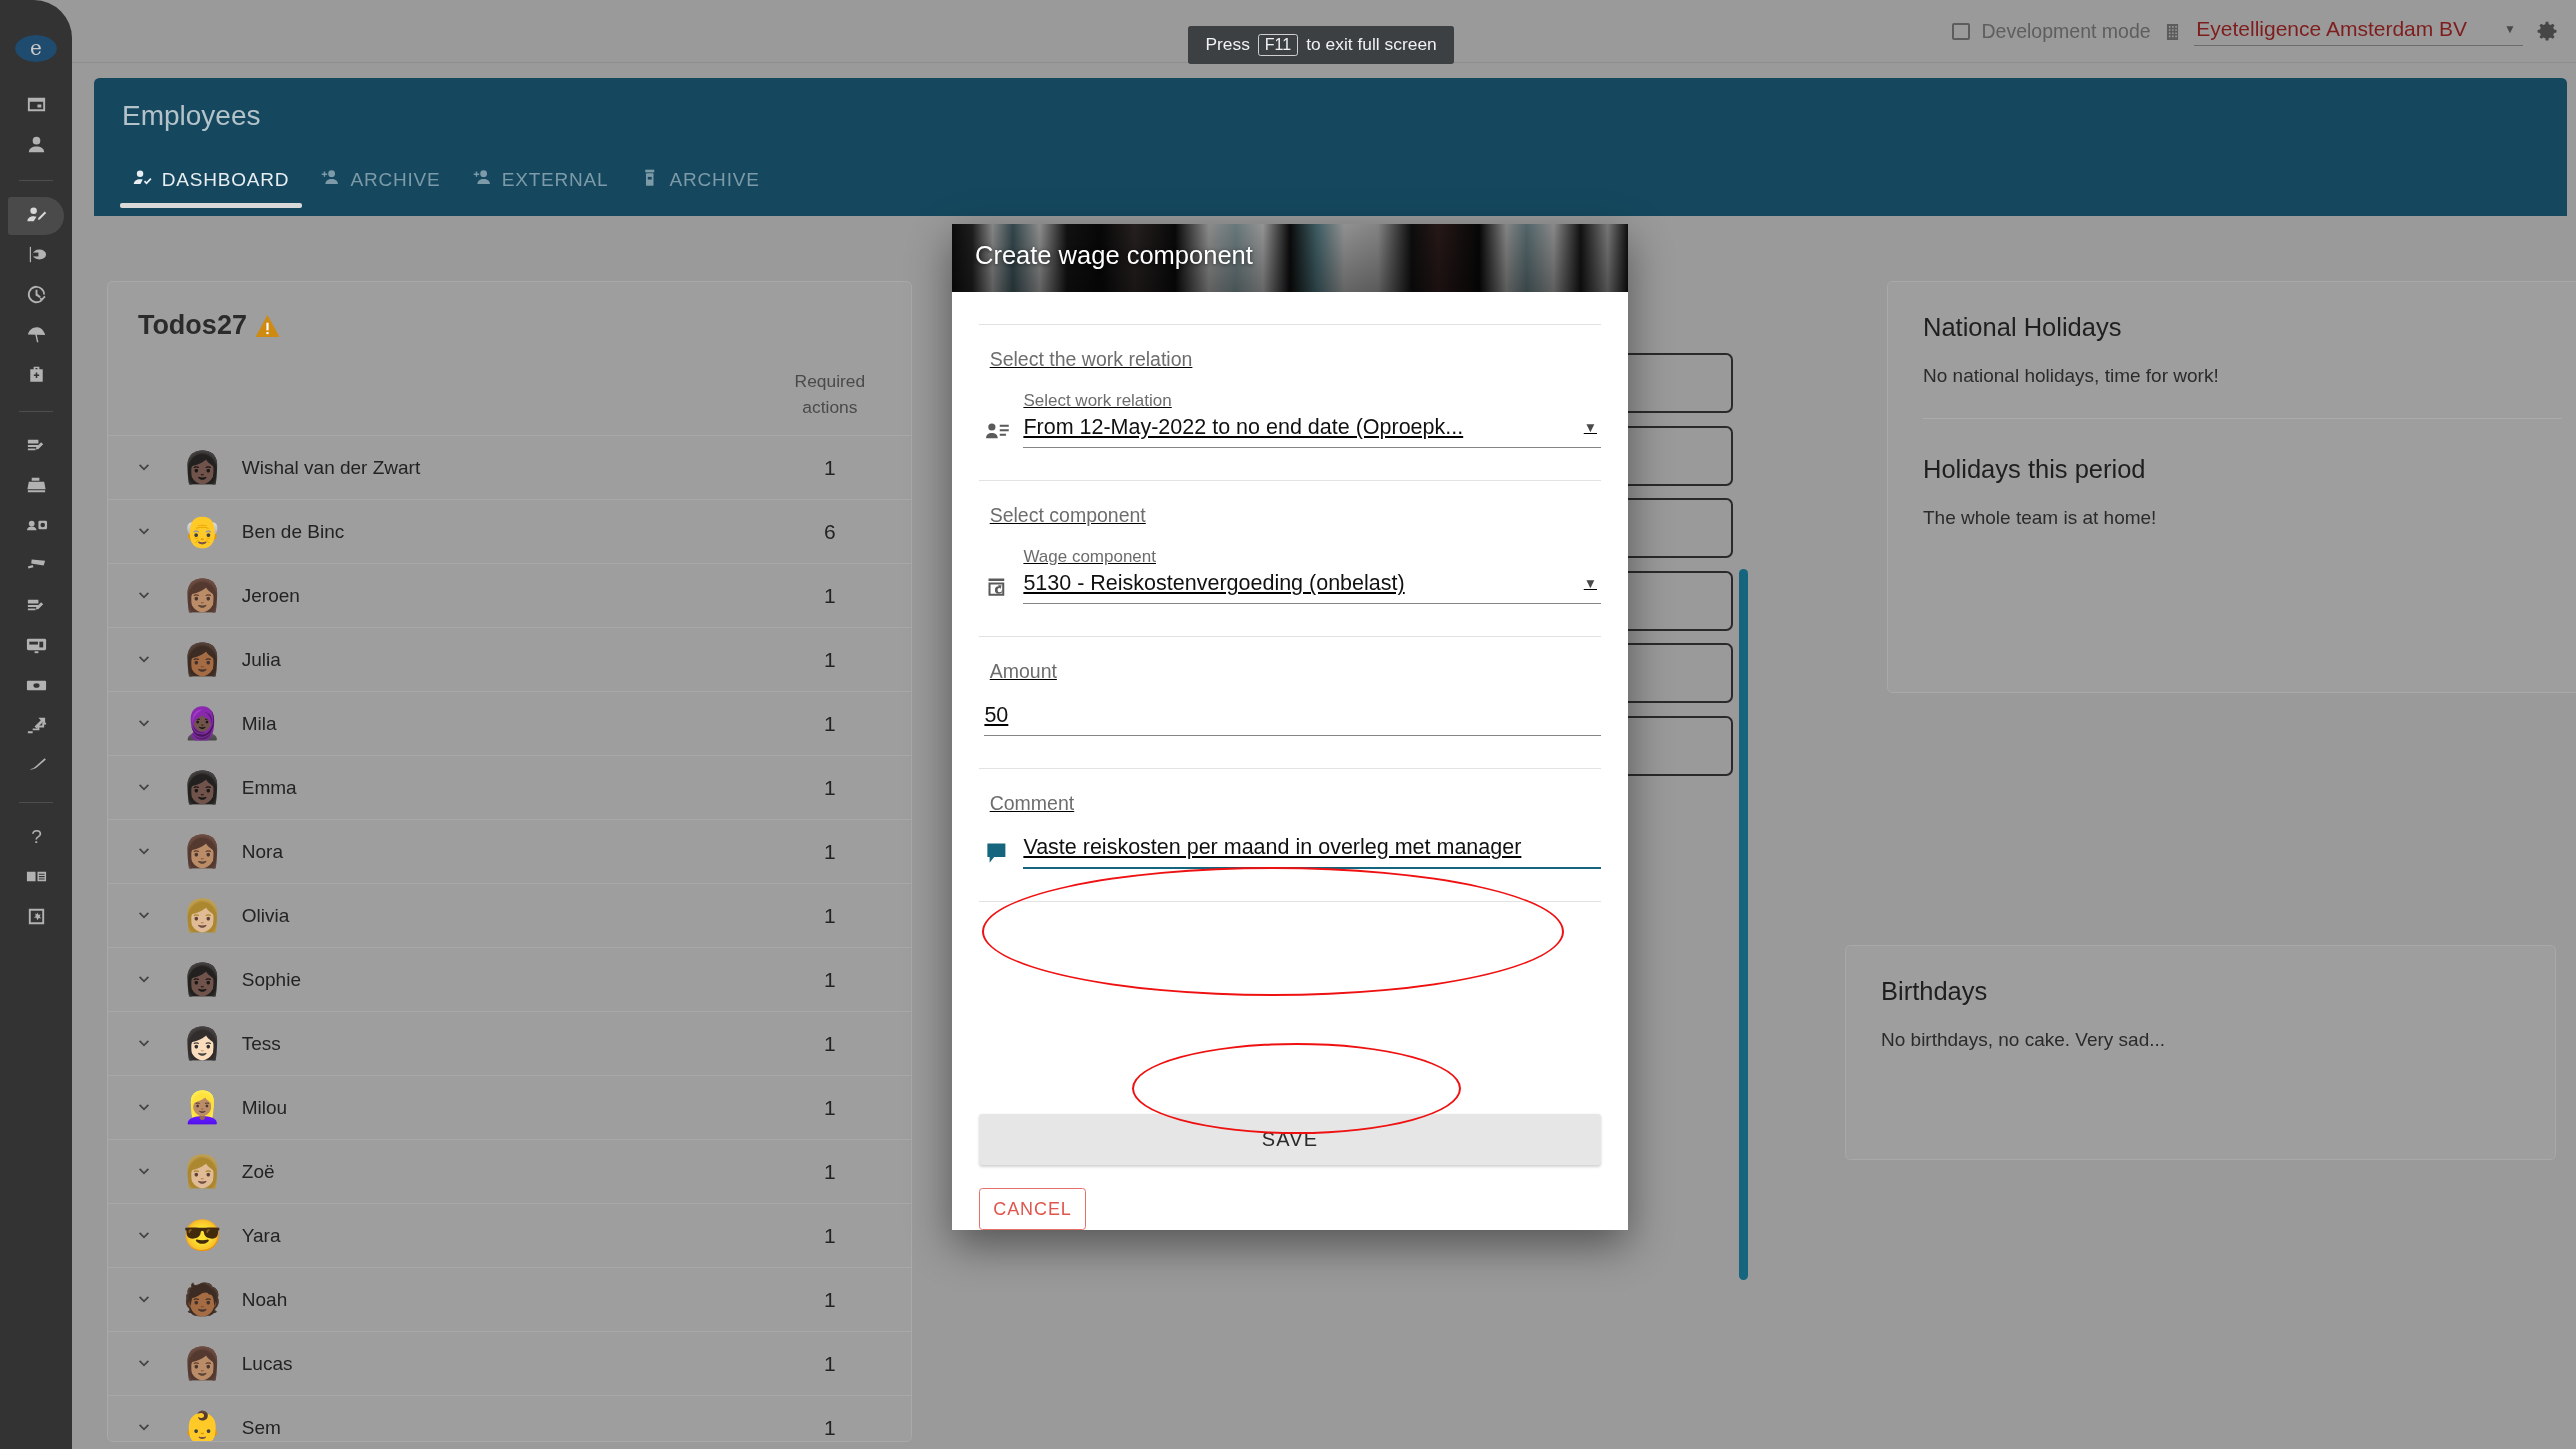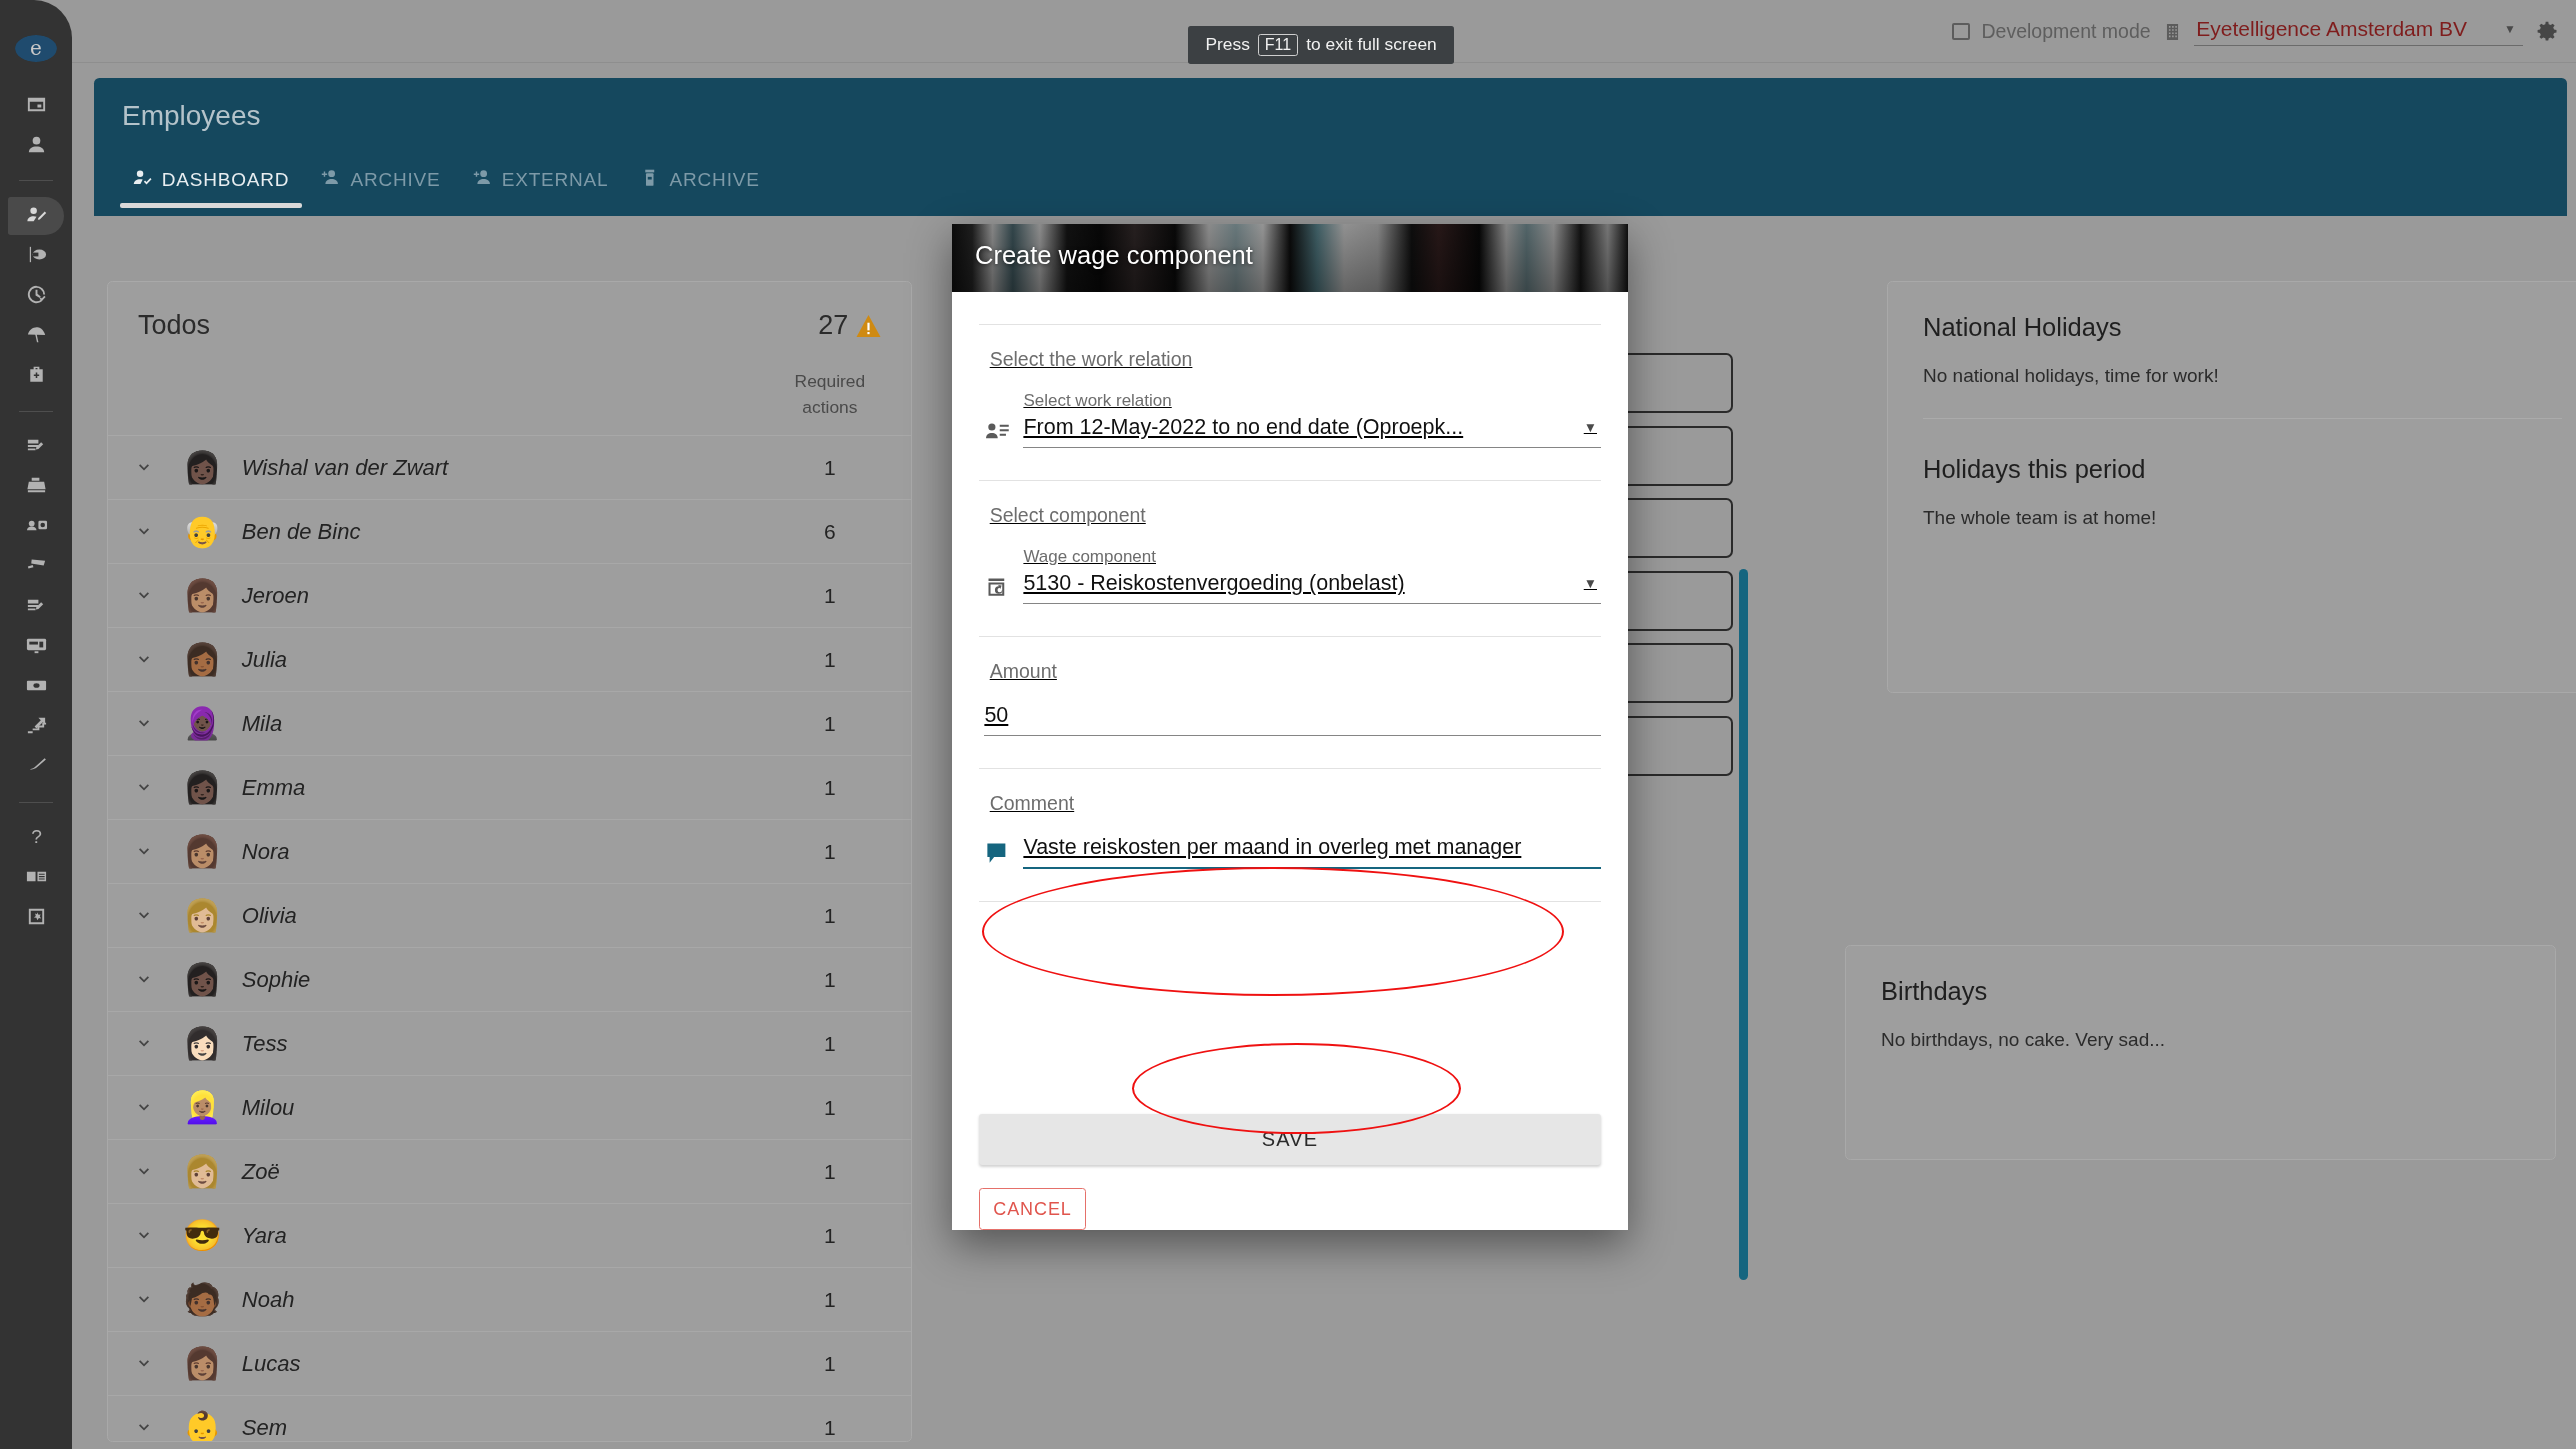--- a/index.html
+++ b/index.html
@@ -130,22 +130,23 @@
     border-radius: 5.4px;
   }
 
   
   #todos-card {
     left: 13.4px; top: 85px;
     width: 805px; height: 1161px;
     overflow: hidden;
   }
   #todos-head {
-    display: flex; align-items: center; justify-content: space-between;
+    display: flex; align-items: center; 
     padding: 28px 29.5px 0 29.5px;
+    font-weight: bold;
   }
   #todos-title { font-size: 27px; color: #2b2b2b; }
   #todos-count-wrap { display:flex; align-items:center; gap: 6.7px; }
   #todos-count { font-size: 27px; color: #2b2b2b; }
   .warn-tri { width: 27px; height: 24px; position: relative; }
   .warn-tri svg { width: 27px; height: 24px; display:block; }
   #todos-subhead {
     display: flex; justify-content: flex-end;
     padding: 27px 38px 14.8px 0;
     border-bottom: 1.3px solid #a8a8a8;
@@ -163,21 +164,21 @@
   .todo-chev {
     width: 72px; display: flex; justify-content: center;
     color: #4a4a4a; font-size: 20px;
   }
   .todo-chev svg { width: 20px; height: 20px; fill: #444; }
   .todo-avatar {
     width: 44px; height: 44px; border-radius: 50%;
     display: flex; align-items: center; justify-content: center;
     font-size: 31px; overflow: hidden; flex: none;
   }
-  .todo-name { flex: 1; font-size: 22px; color: #232323; padding-left: 17.4px; font-style: italic; }
+  .todo-name { flex: 1; font-size: 19px; color: #232323; padding-left: 17.4px; }
   .todo-actions { width: 87px; text-align: center; font-size: 21px; color: #232323; }
 
   
   #mid-col { position: absolute; left: 847px; top: 85px; width: 872px; height: 1161px; }
   .ghost-btn {
     position: absolute; left: 671px;
     width: 121px; height: 60px;
     border: 2px solid #2a2a2a; border-radius: 6.7px;
     background: transparent;
   }

